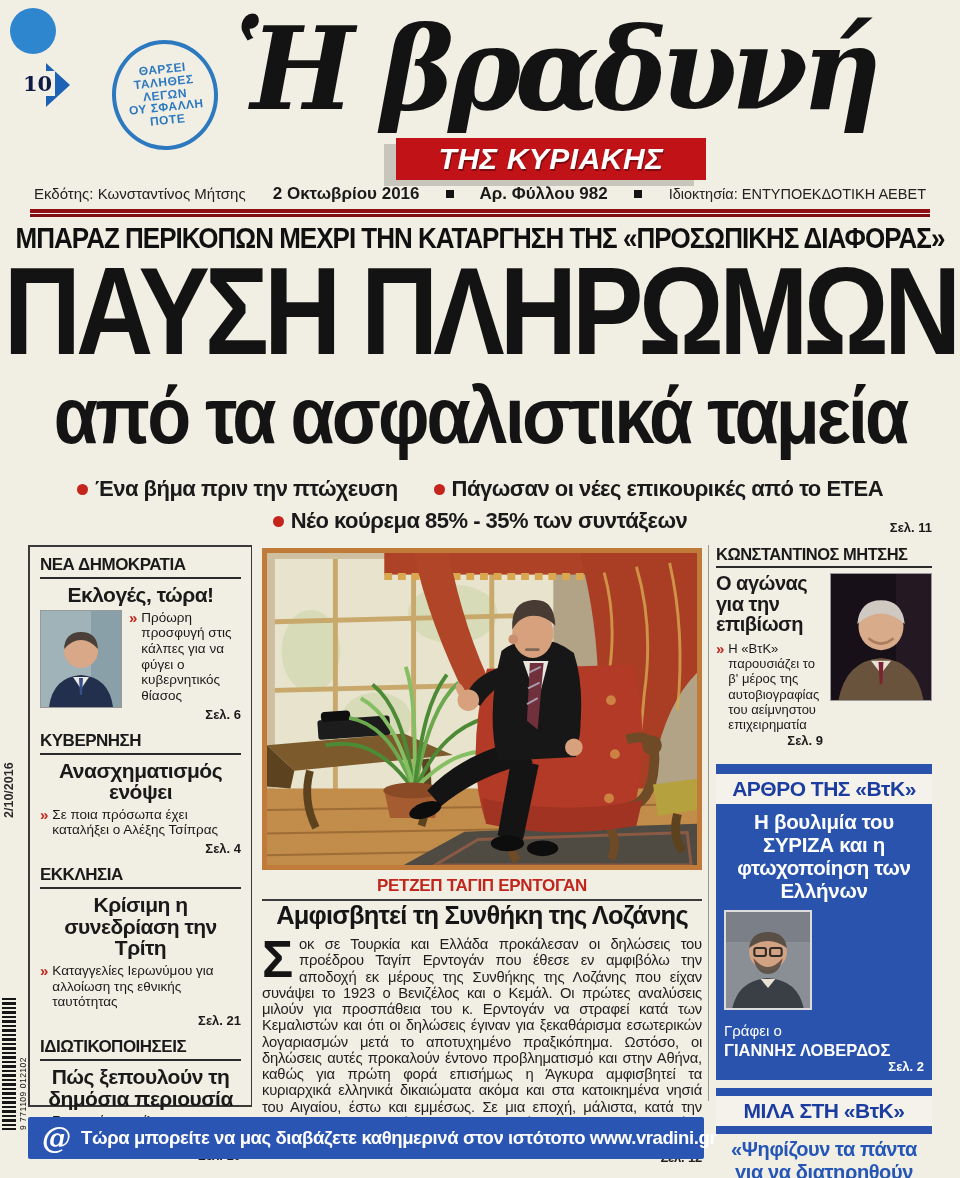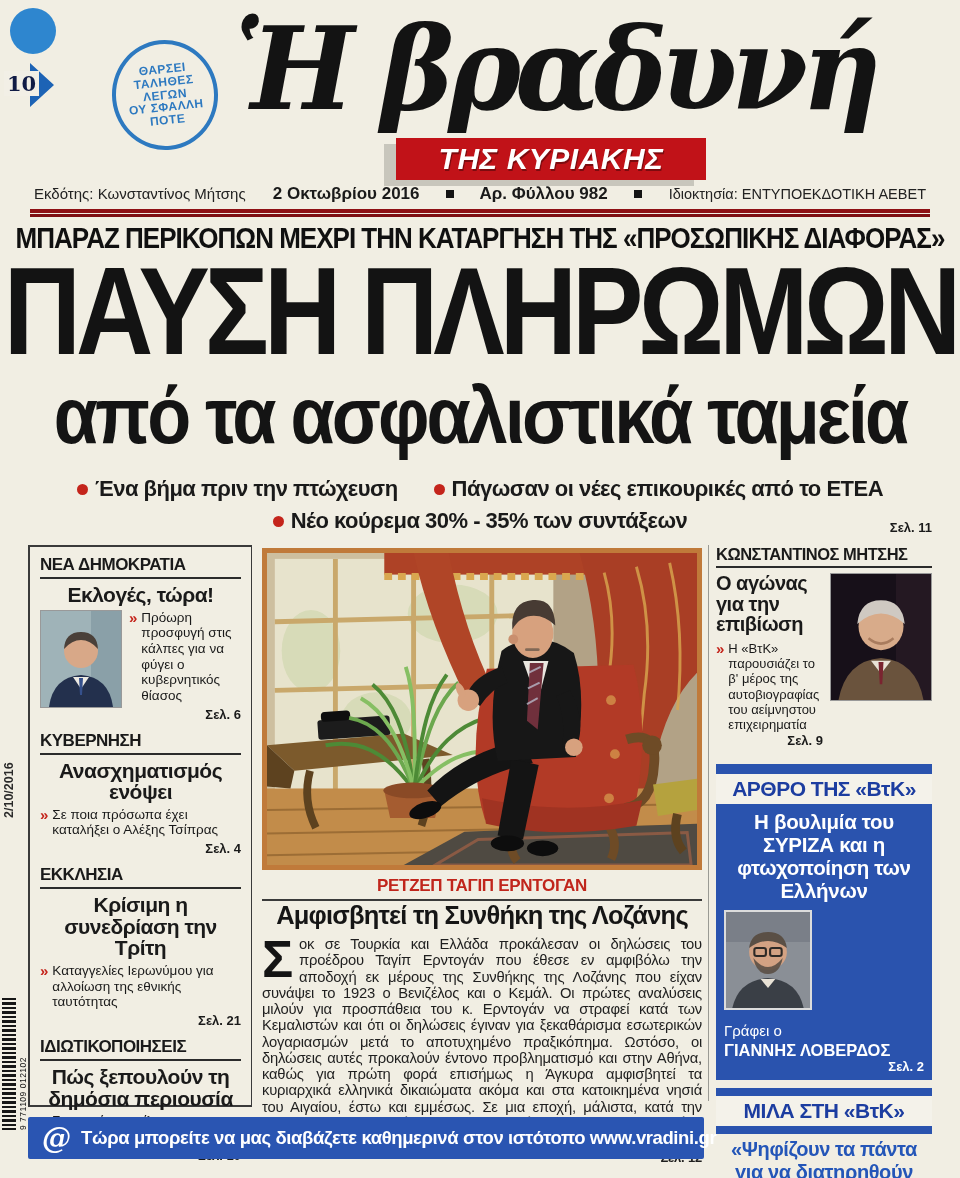--- a/index.html
+++ b/index.html
@@ -3,21 +3,21 @@
 <meta charset="utf-8">
 <title>Η Βραδυνή της Κυριακής</title>
 <style>
   html,body{margin:0;padding:0;}
   .page{position:relative;width:960px;height:1178px;background:#f1eee3;overflow:hidden;
         font-family:"Liberation Sans",sans-serif;color:#1a1a1a;}
   .abs{position:absolute;}
 
   
   .blue-dot{left:10px;top:8px;width:46px;height:46px;background:#2e86cf;border-radius:50%;}
-  .arrow10{left:4px;top:62px;width:50px;height:46px;}
+  .arrow10{left:20px;top:62px;width:50px;height:46px;}
   .arrow10 .shape{position:absolute;inset:0;background:#1d63b5;
      clip-path:polygon(0 28%,52% 28%,52% 2%,100% 50%,52% 98%,52% 72%,0 72%);}
   .arrow10 .num{position:absolute;left:0;top:9px;font:700 21px "DejaVu Serif",serif;color:#101b45;
      background:#f2efe6;padding:0 3px;}
   .vdate{left:2px;top:728px;height:90px;width:16px;writing-mode:vertical-rl;transform:rotate(180deg);
      font-size:12.5px;font-weight:700;color:#2a2a2a;}
   .barcode{left:2px;top:998px;width:26px;height:132px;display:flex;gap:2px;}
   .barcode .bars{width:16px;height:100%;background:repeating-linear-gradient(180deg,#161616 0 2px,#f1eee3 2px 4px,#161616 4px 7px,#f1eee3 7px 9px);}
   .barcode .bnum{writing-mode:vertical-rl;transform:rotate(180deg);font-size:8.5px;color:#111;letter-spacing:.5px;}
 
@@ -163,21 +163,21 @@
         <span>Ένα βήμα πριν την πτώχευση</span>
       </span>
     <span class="bullet-item">
         <span class="dot"></span>
         <span>Πάγωσαν οι νέες επικουρικές από το ΕΤΕΑ</span>
       </span>
   </div>
   <div class="abs bullet-row2">
     <span class="bullet-item">
         <span class="dot"></span>
-        <span>Νέο κούρεμα 30% - 35% των συντάξεων</span>
+        <span>Νέο κούρεμα 85% - 35% των συντάξεων</span>
       </span>
   </div>
   <div class="abs lead-ref">Σελ. 11</div>
 
   <div class="abs leftbox">
 
     <div class="lsec">
       <div class="sec-kicker">ΝΕΑ ΔΗΜΟΚΡΑΤΙΑ</div>
       <div class="sec-title">Εκλογές, τώρα!</div>
       <div class="sec-row">

